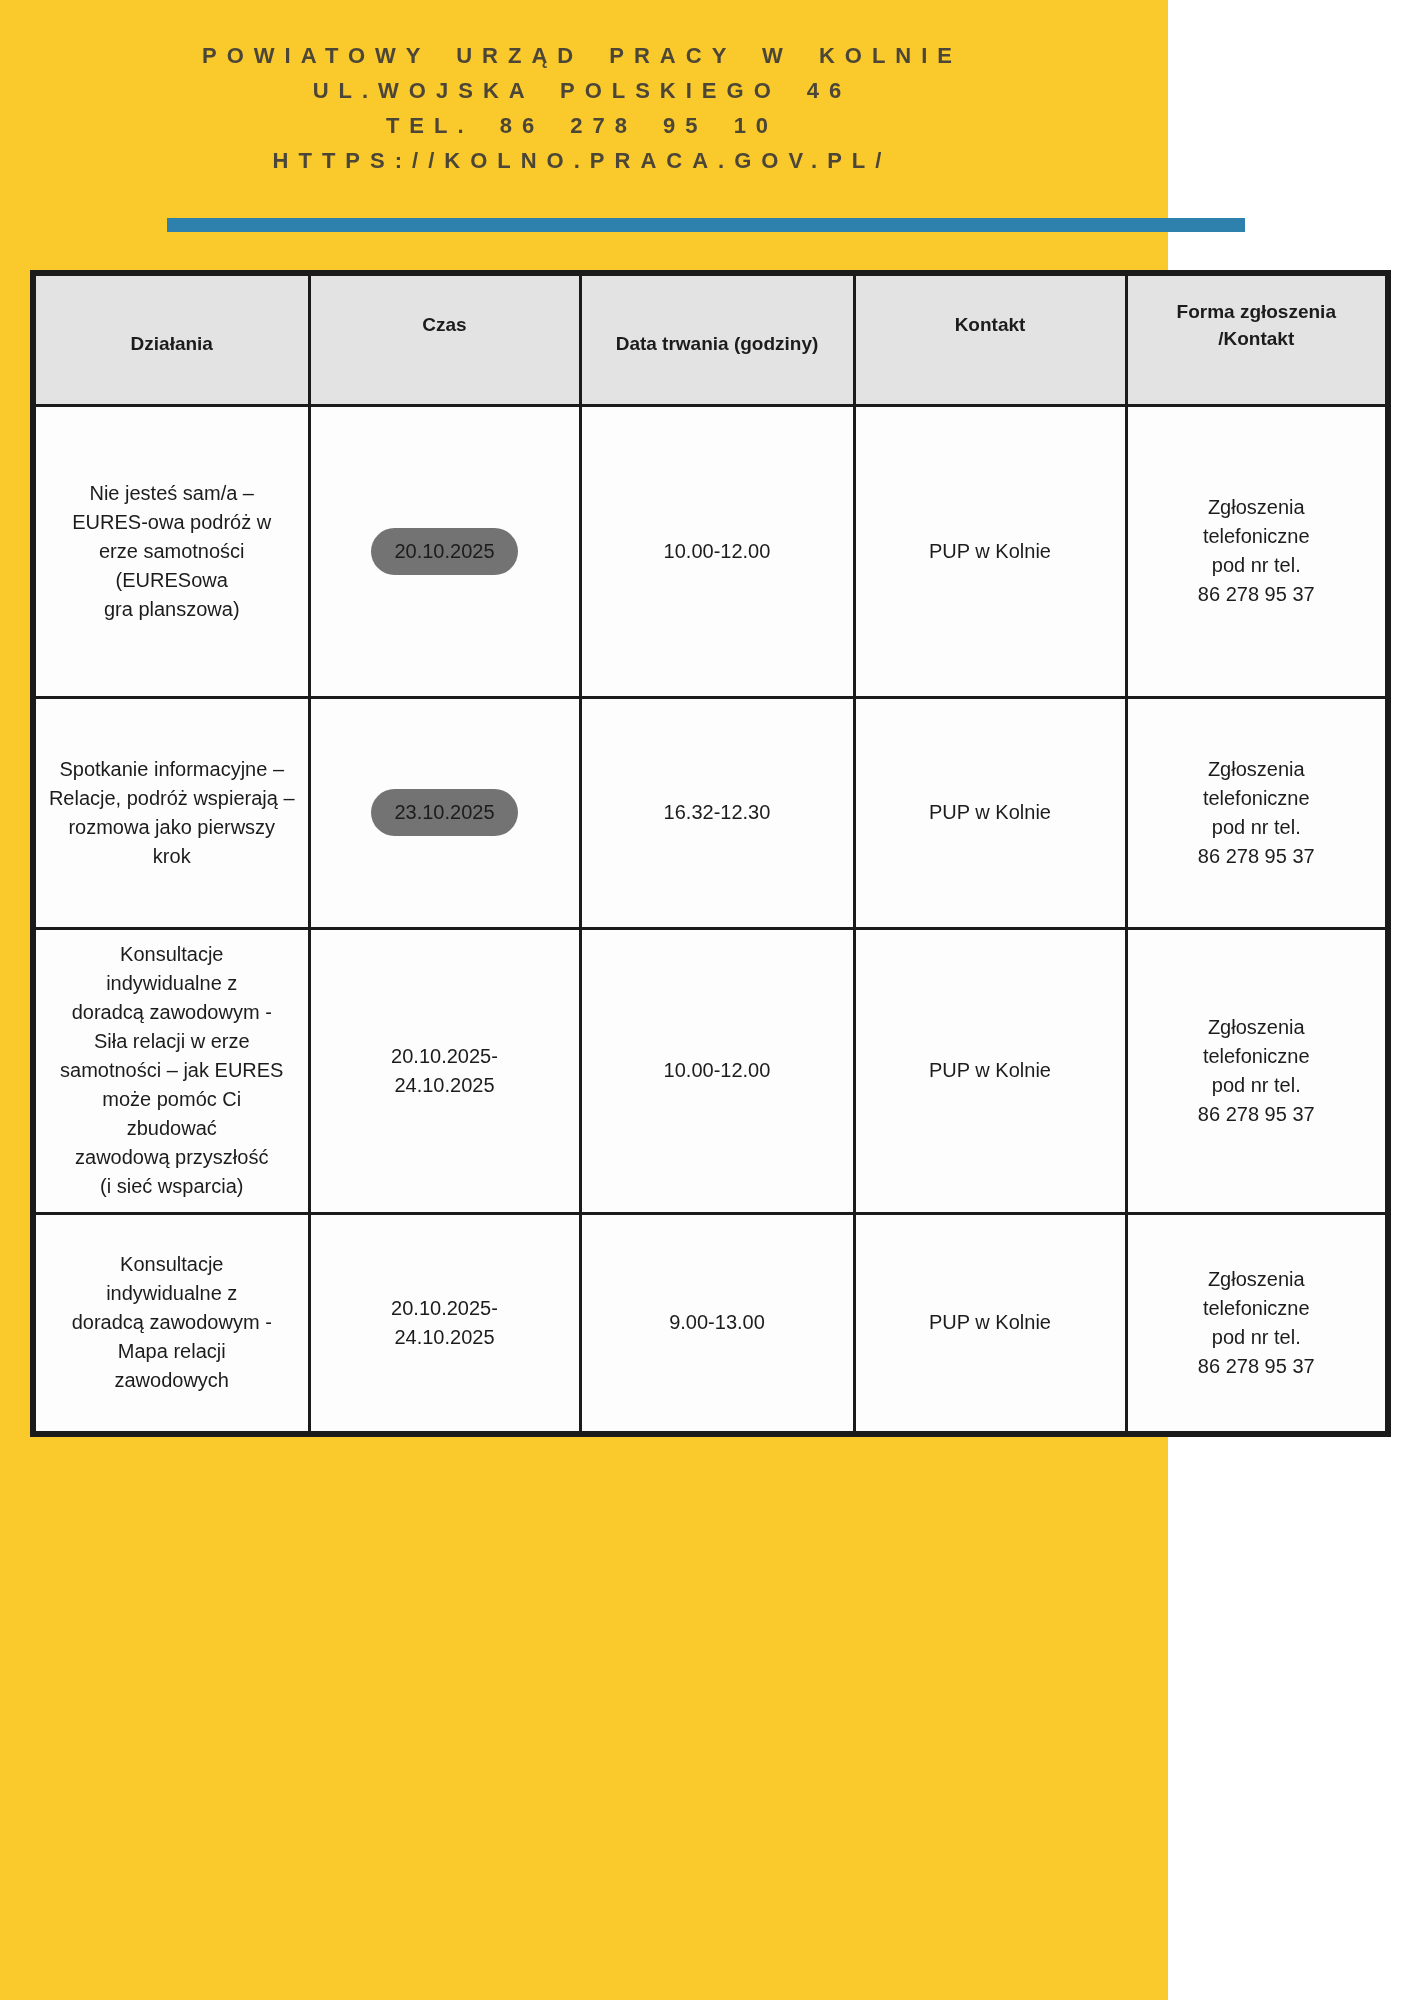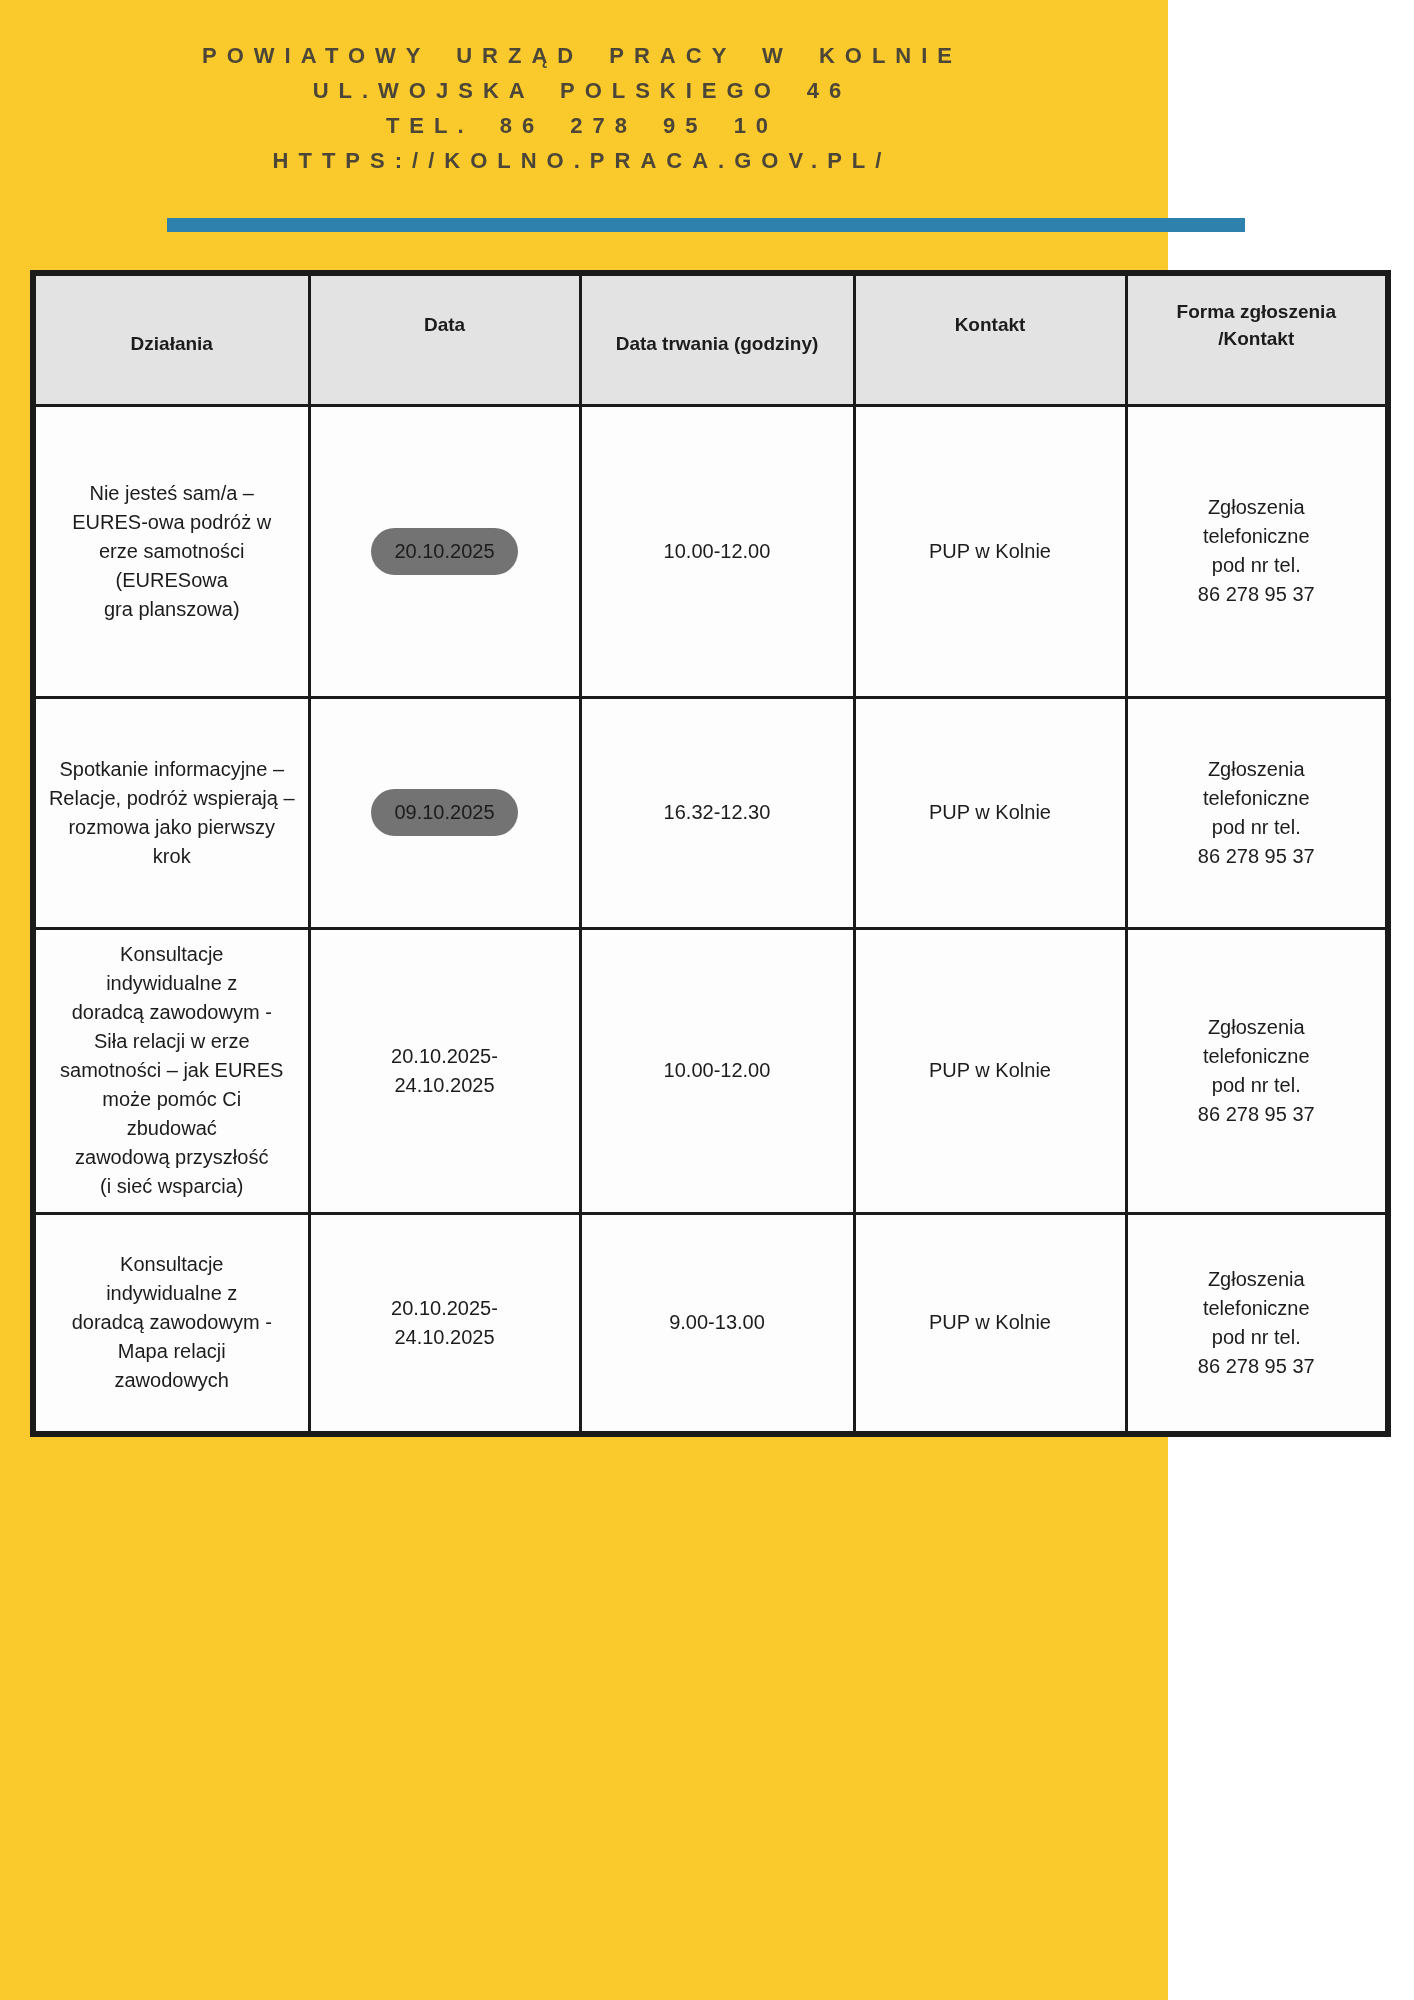--- a/index.html
+++ b/index.html
@@ -111,21 +111,21 @@
     <colgroup>
       <col style="width:276px">
       <col style="width:271px">
       <col style="width:274px">
       <col style="width:272px">
       <col style="width:262px">
     </colgroup>
     <tbody>
       <tr class="hdr">
         <th><span class="lbl drop">Działania</span></th>
-        <th><span class="lbl lift">Data</span></th>
+        <th><span class="lbl lift">Czas</span></th>
         <th><span class="lbl drop">Data trwania (godziny)</span></th>
         <th><span class="lbl lift">Kontakt</span></th>
         <th><span class="lbl lift pre">Forma zgłoszenia
 /Kontakt</span></th>
       </tr>
 
       <tr class="row-1">
         <td class="activity pre">Nie jesteś sam/a –
 EURES-owa podróż w
 erze samotności
@@ -138,21 +138,21 @@
 telefoniczne
 pod nr tel.
 86 278 95 37</td>
       </tr>
 
       <tr class="row-2">
         <td class="activity pre">Spotkanie informacyjne –
 Relacje, podróż wspierają –
 rozmowa jako pierwszy
 krok</td>
-        <td><span class="date-pill">09.10.2025</span></td>
+        <td><span class="date-pill">23.10.2025</span></td>
         <td>16.32-12.30</td>
         <td>PUP w Kolnie</td>
         <td class="pre">Zgłoszenia
 telefoniczne
 pod nr tel.
 86 278 95 37</td>
       </tr>
 
       <tr class="row-3">
         <td class="activity pre">Konsultacje

